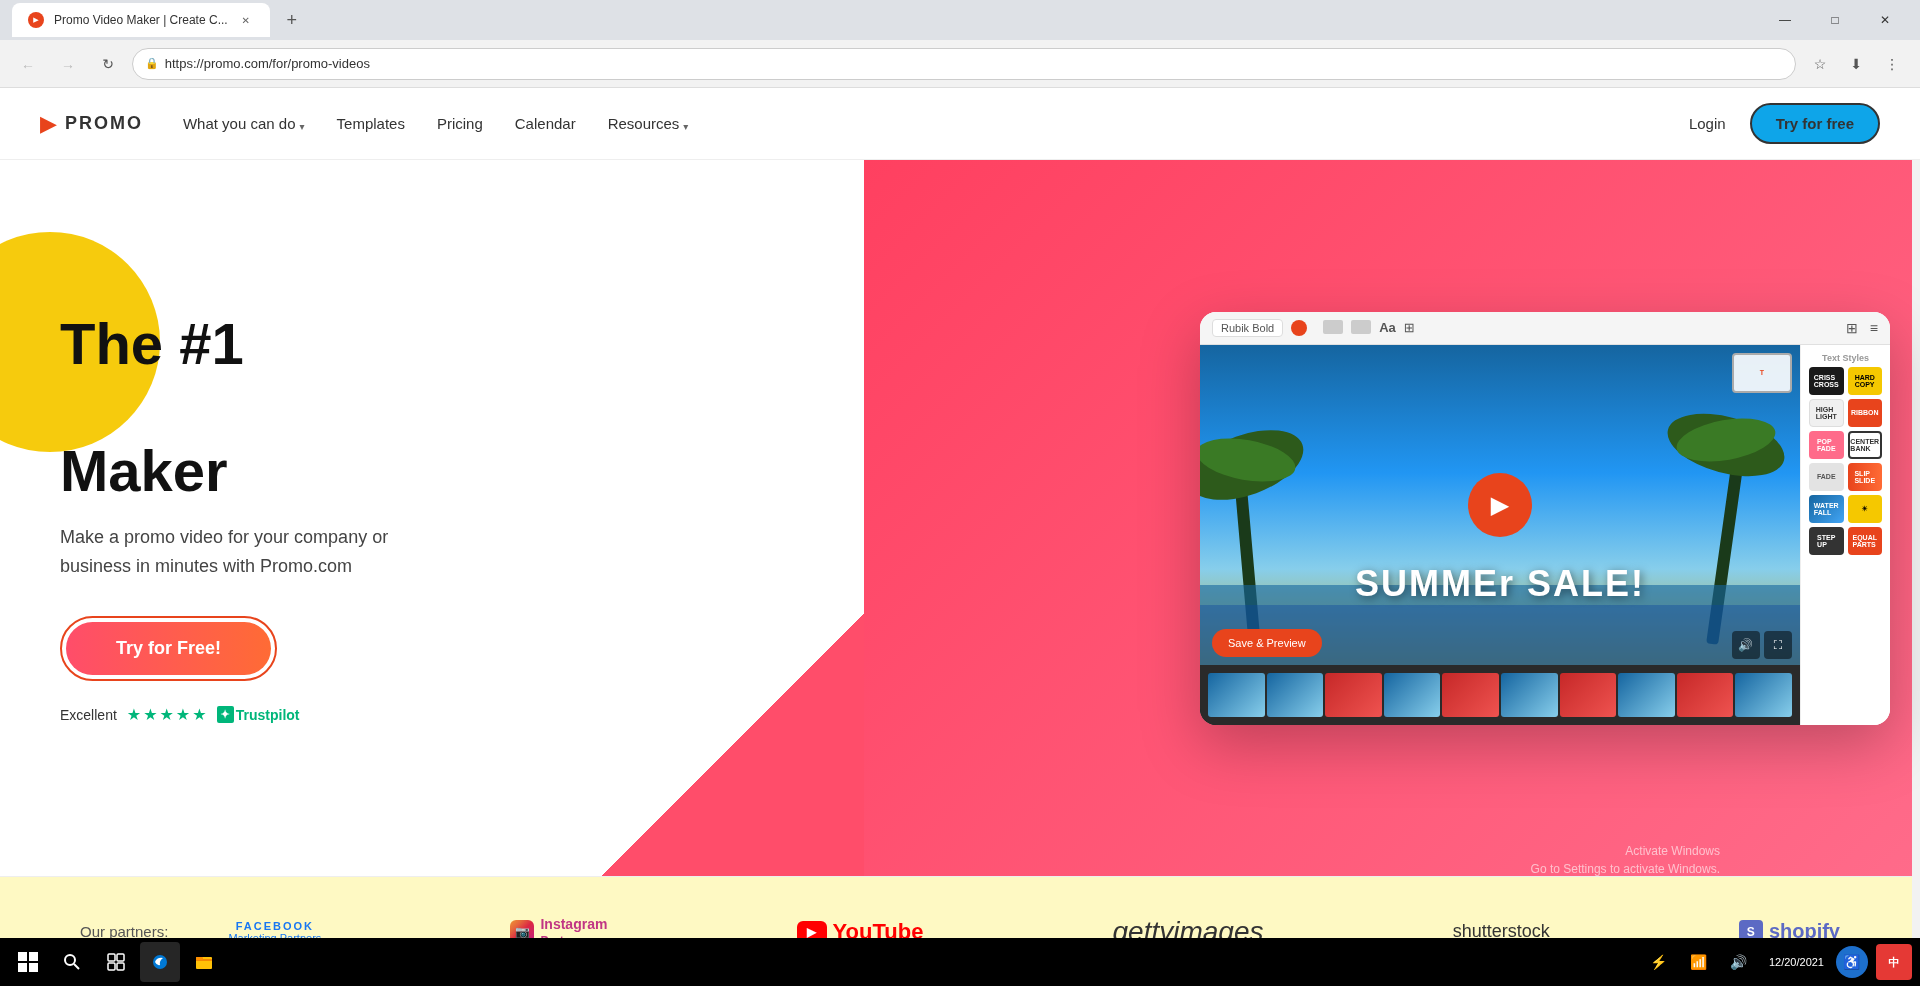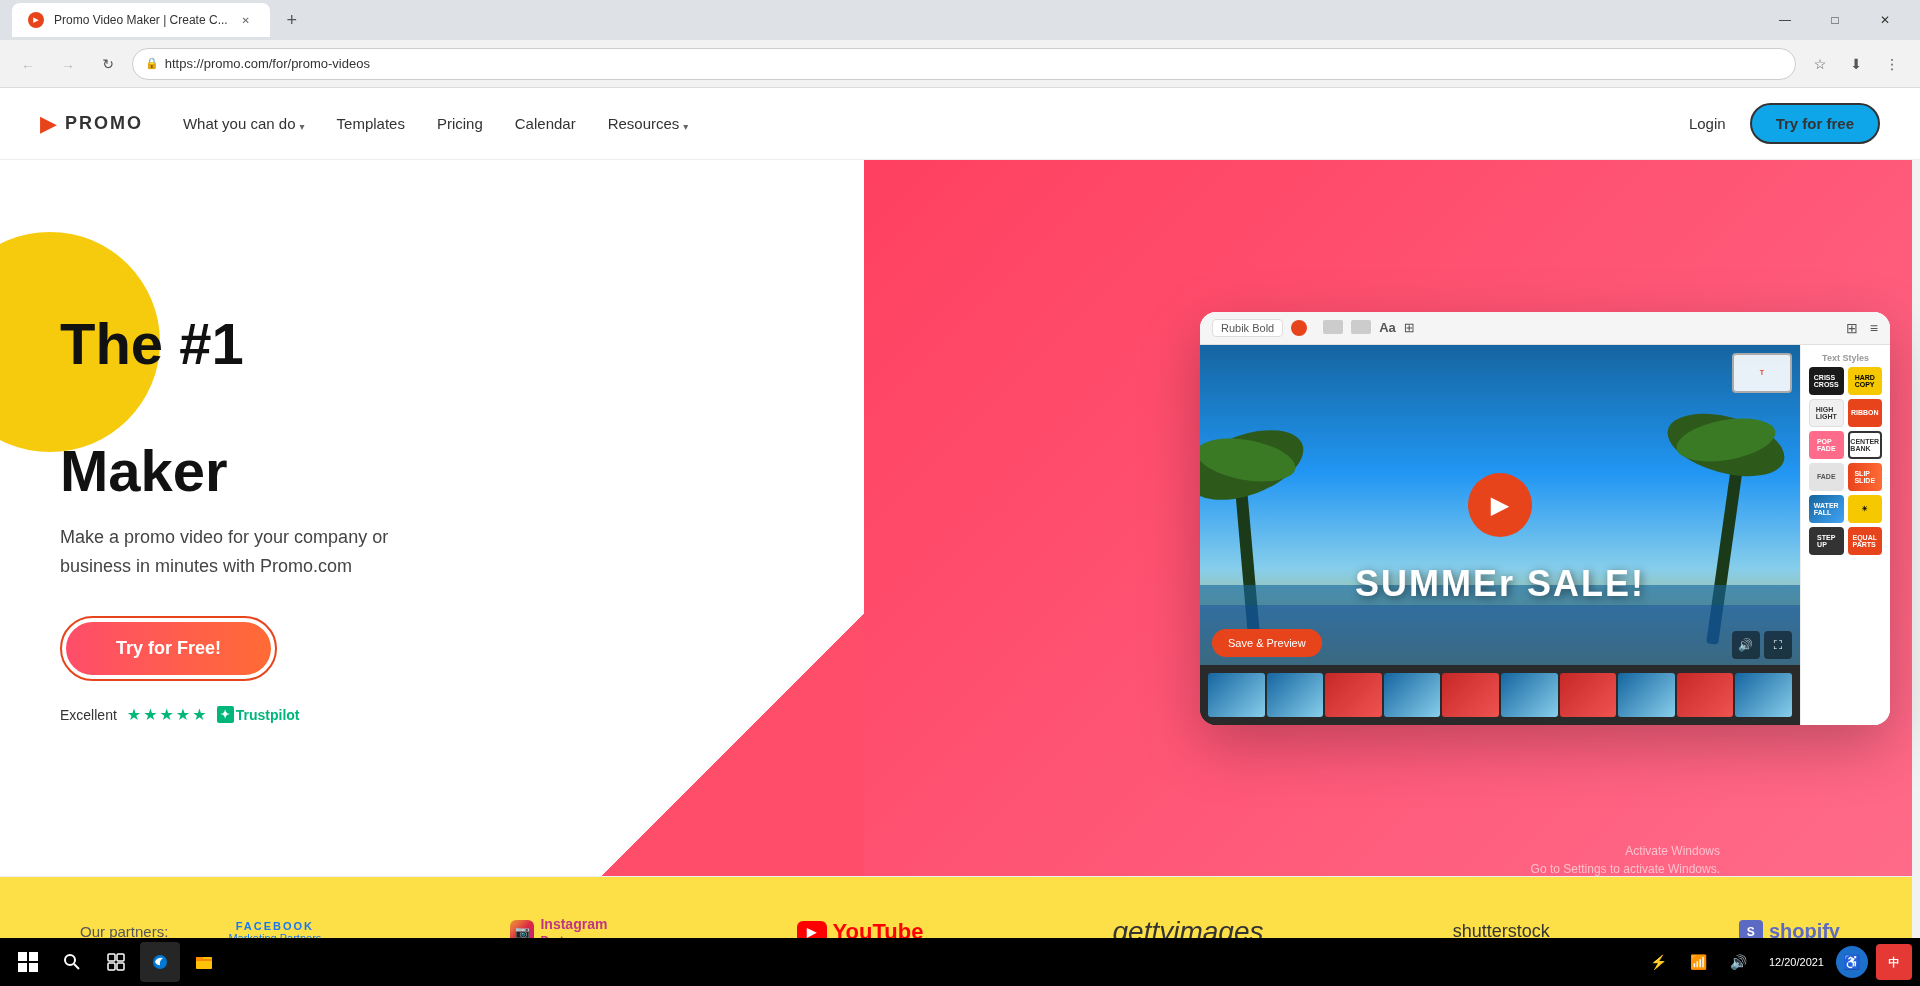--- a/index.html
+++ b/index.html
@@ -90,21 +90,21 @@
     .ts-fade { background: rgba(200,200,200,0.5); color: #555; }
     .ts-slide { background: linear-gradient(90deg, #e8441c, #ff6b35); color: #fff; }
     .ts-water { background: linear-gradient(135deg, #1565a0, #42a5f5); color: #fff; }
     .ts-gold { background: #f5c800; color: #000; }
     .ts-step { background: #333; color: #fff; }
     .ts-equal { background: #e8441c; color: #fff; }
     .mockup-video-controls { position: absolute; bottom: 8px; right: 8px; display: flex; gap: 8px; }
     .mockup-ctrl-btn { width: 28px; height: 28px; background: rgba(0,0,0,0.5); border-radius: 4px; display: flex; align-items: center; justify-content: center; color: #fff; font-size: 12px; cursor: pointer; }
 
     
-    .partners-bar { height: 110px; background: #fde047; display: flex; align-items: center; padding: 0 80px; border-top: 1px solid #eee; gap: 0; }
+    .partners-bar { height: 110px; background: #fef9c3; display: flex; align-items: center; padding: 0 80px; border-top: 1px solid #eee; gap: 0; }
     .partners-label { font-size: 15px; color: #555; margin-right: 60px; white-space: nowrap; }
     .partners-logos { display: flex; align-items: center; flex: 1; justify-content: space-between; }
     .partner-logo { display: flex; flex-direction: column; align-items: center; }
     .partner-facebook { font-size: 11px; font-weight: 700; color: #1877f2; letter-spacing: 2px; }
     .partner-facebook-sub { font-size: 11px; color: #1877f2; }
     .partner-instagram { font-size: 14px; color: #c13584; font-weight: 600; display: flex; align-items: center; gap: 6px; }
     .insta-icon { width: 24px; height: 24px; background: linear-gradient(135deg, #f09433, #e6683c, #dc2743, #cc2366, #bc1888); border-radius: 6px; display: flex; align-items: center; justify-content: center; color: #fff; font-size: 12px; }
     .partner-youtube { font-size: 22px; color: #ff0000; font-weight: 700; display: flex; align-items: center; gap: 6px; }
     .yt-icon { width: 30px; height: 22px; background: #ff0000; border-radius: 6px; display: flex; align-items: center; justify-content: center; color: #fff; font-size: 12px; }
     .partner-getty { font-size: 28px; color: #333; font-style: italic; font-weight: 300; }

